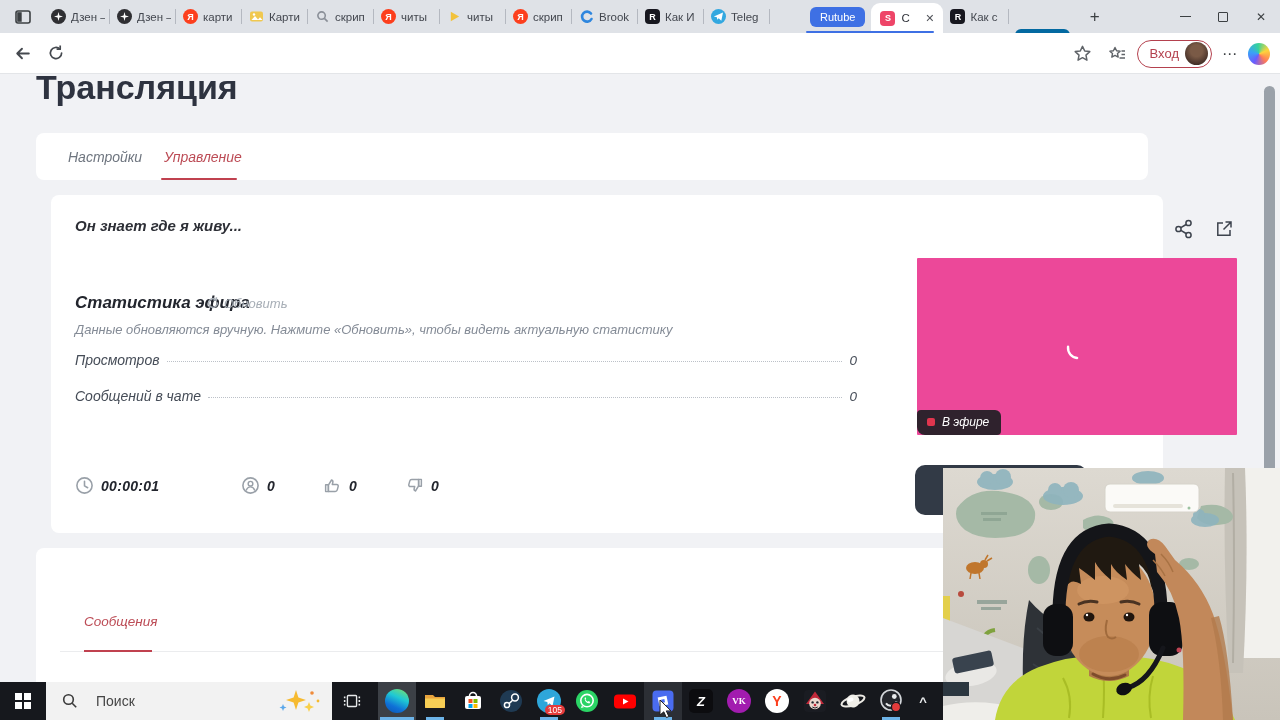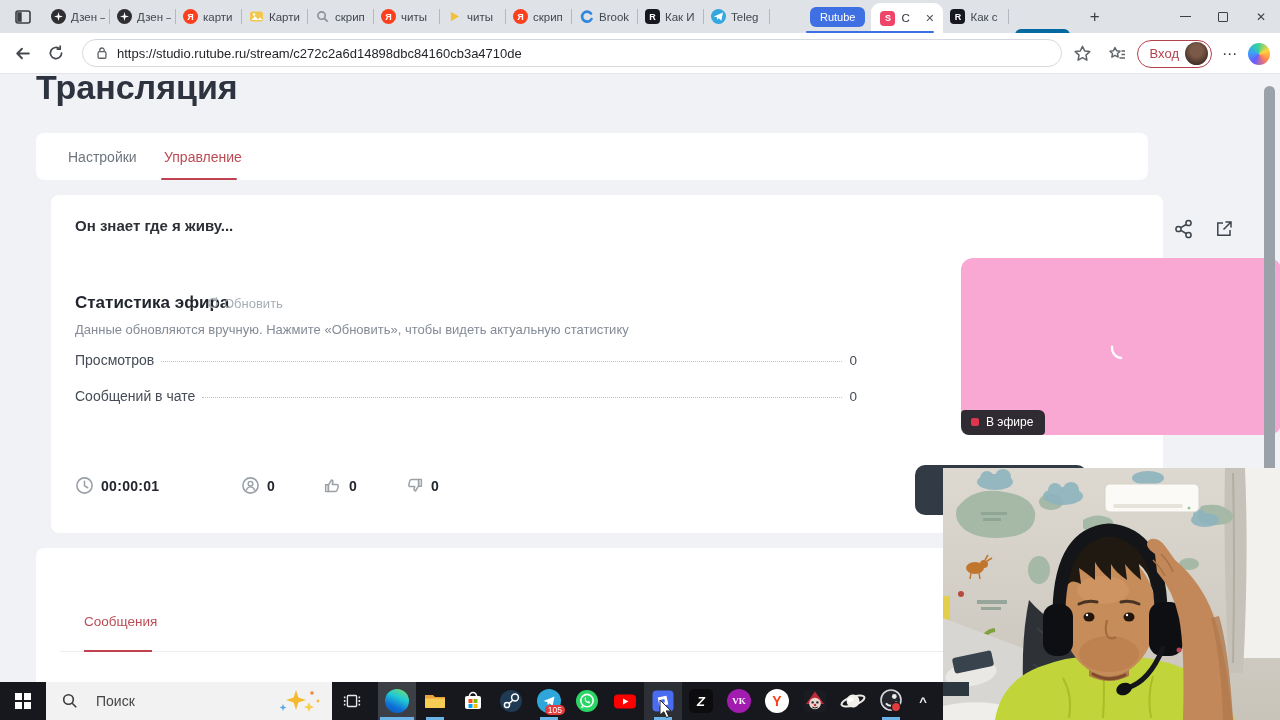--- a/index.html
+++ b/index.html
@@ -41,42 +41,42 @@
   #tb-right { position:absolute; right:6px; top:0; height:41px; display:flex; align-items:center; gap:6px; }
   #login { height:28px; border:1.6px solid #b4414e; border-radius:15px; display:flex; align-items:center; gap:6px; padding:2px 3px 2px 12px; }
   #login span { color:#b4414e; font-size:13px; }
   #avatar { width:23px; height:23px; border-radius:50%; background:radial-gradient(circle at 50% 38%, #7a5a46 0 32%, #4a342b 70%, #2b201b); }
   #dots { font-size:15px; color:#3c4043; letter-spacing:1px; padding:0 4px; }
   #copilot { width:22px; height:22px; border-radius:50%; background:conic-gradient(from 210deg,#6a5cff,#3aa2f7,#35d39a,#ffd43b,#ff7a59,#6a5cff); margin-right:4px; }
 
   
   #page { position:absolute; left:0; top:75px; width:1280px; height:607px; background:#f1f2f5; overflow:hidden; }
   #pagetitle { position:absolute; left:36px; top:-7px; font-size:34px; font-weight:bold; color:#2e3340; }
-  .card { position:absolute; left:36px; width:1112px; background:#fff; border-radius:8px; }
+  .card { position:absolute; left:36px; width:1112px; background:#fff; border-radius:8px;font-style:italic; }
   #card-tabs { top:58px; height:47px; }
   .navtab { position:absolute; top:0; height:100%; display:flex; align-items:center; font-size:14px; }
   #tab-settings { left:32px; color:#6e757f; }
   #tab-manage { left:128px; color:#bc4b55; }
   #tab-manage-line { position:absolute; left:125px; bottom:0; width:76px; height:2.5px; background:#c0414f; border-radius:2px; }
   #card-main { top:120px; height:338px;margin-left:15px; }
   #stream-title { position:absolute; left:24px; top:22px; font-size:15px; font-weight:bold; color:#2d2f36; }
   .corner-ic { position:absolute; top:23px; width:22px; height:22px; }
   #share-ic { left:1122px; } #ext-ic { left:1162px; }
   #stats-head { position:absolute; left:24px; top:98px; font-size:17px; font-weight:bold; color:#23262e; }
   #refresh { position:absolute; left:155px; top:101px; display:flex; align-items:flex-start; gap:4px; color:#a7aeb6; font-size:13px; }
   #stats-note { position:absolute; left:24px; top:127px; font-size:13px; color:#848b96; }
   .statrow { position:absolute; left:24px; width:782px; display:flex; align-items:baseline; }
   .statrow .lbl { font-size:14px; color:#454c57; }
   .statrow .dots { flex:1; border-bottom:1.5px dotted #bcc1c8; margin:0 7px; transform:translateY(-3px); }
   .statrow .val { font-size:13.5px; color:#454c57; }
   #row-views { top:157px; } #row-msgs { top:193px; }
   #counters { position:absolute; left:24px; top:281px; display:flex; align-items:center; }
   .cnt { display:flex; align-items:center; gap:7px; }
   .cnt b { font-size:14px; color:#23262e; letter-spacing:.3px; }
-  #video { position:absolute; left:910px; top:63px; width:320px; height:177px; background:#f9a8d4; border-radius:12px; }
+  #video { position:absolute; left:866px; top:63px; width:320px; height:177px; background:#ec4899; border-radius:1px; }
   #spinner { position:absolute; left:148px; top:77px; }
   #livebadge { position:absolute; left:0; bottom:0; background:rgba(30,31,36,.92); border-radius:4px 6px 4px 8px; display:flex; align-items:center; gap:7px; padding:5px 12px 6px 10px; }
   #livedot { width:8px; height:8px; background:#e0354e; border-radius:2px; }
   #livebadge span { color:#fff; font-size:12px; }
   #darkbtn { position:absolute; left:864px; top:270px; width:172px; height:50px; background:#323a46; border-radius:10px; }
   #card-msgs { top:473px; height:134px; border-radius:8px 8px 0 0; }
   #tab-messages { position:absolute; left:48px; top:66px; font-size:13.5px; color:#bc4b55; }
   #msg-underline { position:absolute; left:48px; top:102px; width:68px; height:2px; background:#c0414f; }
   #msg-sep { position:absolute; left:24px; top:103px; width:1160px; height:1px; background:#ebecee; }
   #scrollthumb { position:absolute; right:5px; top:11px; width:11px; height:415px; background:#9aa1a9; border-radius:6px; }
@@ -226,27 +226,20 @@
   <div class="navbtn" id="back">
     <svg width="19" height="19" viewBox="0 0 18 18">
         <path d="M15 9H4M8.5 4.5L4 9l4.5 4.5" fill="none" stroke="#45494f" stroke-width="1.8" stroke-linecap="round" stroke-linejoin="round"></path>
       </svg>
   </div>
   <div class="navbtn" id="reload">
     <svg width="18" height="18" viewBox="0 0 18 18">
         <path d="M14.6 9a5.6 5.6 0 1 1-1.7-4" fill="none" stroke="#45494f" stroke-width="1.7" stroke-linecap="round"></path>
         <path d="M13.2 1.6v3.6H9.6" fill="none" stroke="#45494f" stroke-width="1.7" stroke-linejoin="round"></path>
       </svg>
-  </div>
-  <div id="urlbar">
-    <svg width="14" height="14" viewBox="0 0 16 16">
-        <rect x="3.5" y="6.5" width="9" height="7.5" rx="1.5" fill="none" stroke="#5f6368" stroke-width="1.5"></rect>
-        <path d="M5.5 6.5V4.8a2.5 2.5 0 0 1 5 0v1.7" fill="none" stroke="#5f6368" stroke-width="1.5"></path>
-      </svg>
-    <span id="urltext">https://studio.rutube.ru/stream/c272c2a6d14898dbc84160cb3a4710de</span>
   </div>
   <div id="tb-right">
     <div class="navbtn">
       <svg width="19" height="19" viewBox="0 0 18 18">
           <path d="M9 2.2l2.1 4.4 4.8.6-3.6 3.3.9 4.8L9 13 4.8 15.3l.9-4.8L2.1 7.2l4.8-.6z" fill="none" stroke="#5f6368" stroke-width="1.4" stroke-linejoin="round"></path>
         </svg>
     </div>
     <div class="navbtn">
       <svg width="20" height="20" viewBox="0 0 20 20">
           <path d="M8 3.5l1.6 3.2 3.5.5-2.6 2.4.7 3.5L8 11.4 4.8 13.1l.7-3.5L2.9 7.2l3.5-.5z" fill="none" stroke="#5f6368" stroke-width="1.4" stroke-linejoin="round"></path>

